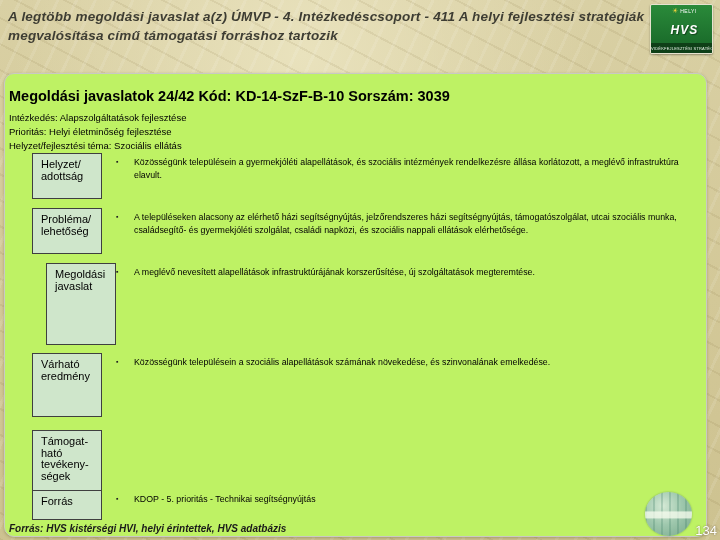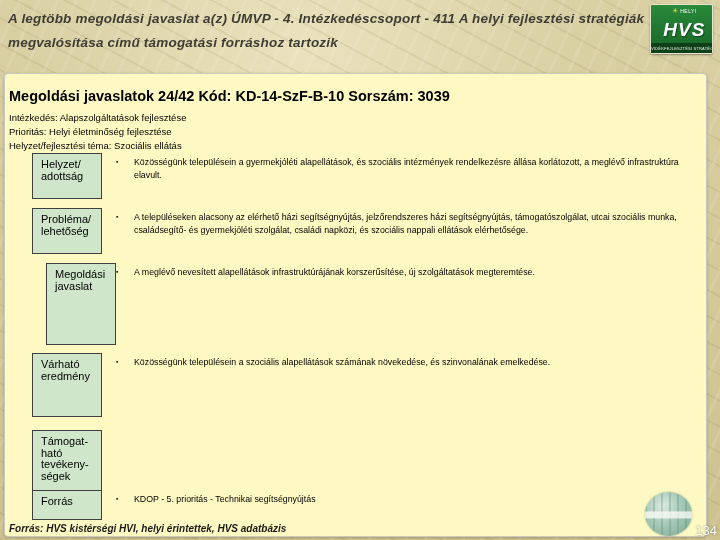--- a/index.html
+++ b/index.html
@@ -11,51 +11,51 @@
       repeating-linear-gradient(115deg, rgba(255,255,255,.10) 0 3px, rgba(0,0,0,0) 3px 17px),
       repeating-linear-gradient(28deg, rgba(120,100,50,.10) 0 2px, rgba(0,0,0,0) 2px 23px),
       radial-gradient(circle at 42% 10%, #e9e2bd 0%, rgba(0,0,0,0) 45%),
       linear-gradient(180deg,#d9d0a4 0%,#d3c898 55%,#cdc290 100%);
   }
 
   
   .header{ position:absolute; left:0; top:0; width:720px; height:72px; }
   .header-title{
     position:absolute; left:8px; top:7px; width:640px;
-    font-size:13.5px; line-height:24px; font-style:italic; font-weight:600;
+    font-size:13.5px; line-height:19px; font-style:italic; font-weight:600;
     color:#3e3d33; letter-spacing:.2px;
   }
 
   .hvs-logo{
     position:absolute; left:650px; top:4px; width:63px; height:50px;
     display:flex; border:1px solid #e7e3cf; box-shadow:0 1px 2px rgba(0,0,0,.35);
     border-radius:2px; overflow:hidden;
   }
   .hvs-main{ flex:1; background:linear-gradient(180deg,#2a8a3a,#176527); display:flex; flex-direction:column; }
   .hvs-top{ height:11px; display:flex; align-items:center; justify-content:center; gap:2px; }
   .sun-icon{ color:#f5d43d; font-size:7px; line-height:7px; }
   .hvs-helyi{ color:#fff; font-size:5px; letter-spacing:.5px; }
   .hvs-word{
     flex:1; display:flex; align-items:center; justify-content:center;
-    color:#fff; font-weight:bold; font-style:italic; font-size:19px; letter-spacing:1px;
+    color:#fff; font-weight:bold; font-style:italic; font-size:12px; letter-spacing:1px;
     text-shadow:1px 1px 1px rgba(0,0,0,.4);
   }
   .hvs-bottom{
     height:10px; background:#0e3f17; color:#e9f3e9; font-size:4px; letter-spacing:.2px;
     display:flex; align-items:center; justify-content:center; white-space:nowrap;
   }
   .hvs-flag{ width:7px; display:flex; flex-direction:column; }
   .hvs-flag .red{ flex:1; background:#cc2630; }
   .hvs-flag .white{ flex:1; background:#f2f2ee; }
   .hvs-flag .green{ flex:1; background:#1f7a2e; }
 
   
   .panel{
     position:absolute; left:4px; top:73px; width:703px; height:464px;
-    background:#fef9c3; border:1px solid #c9c9c4; border-radius:4px;
+    background:#bef264; border:1px solid #c9c9c4; border-radius:10px;
     box-shadow:0 1px 3px rgba(90,80,40,.35);
   }
   .proposal-title{
     position:absolute; left:4px; top:14px; width:660px;
     font-size:14.5px; font-weight:bold; color:#000;
   }
   .meta{ position:absolute; left:4px; top:37px; font-size:9.5px; line-height:14px; color:#000; }
 
   .label-box{
     position:absolute; left:27px; width:70px;

